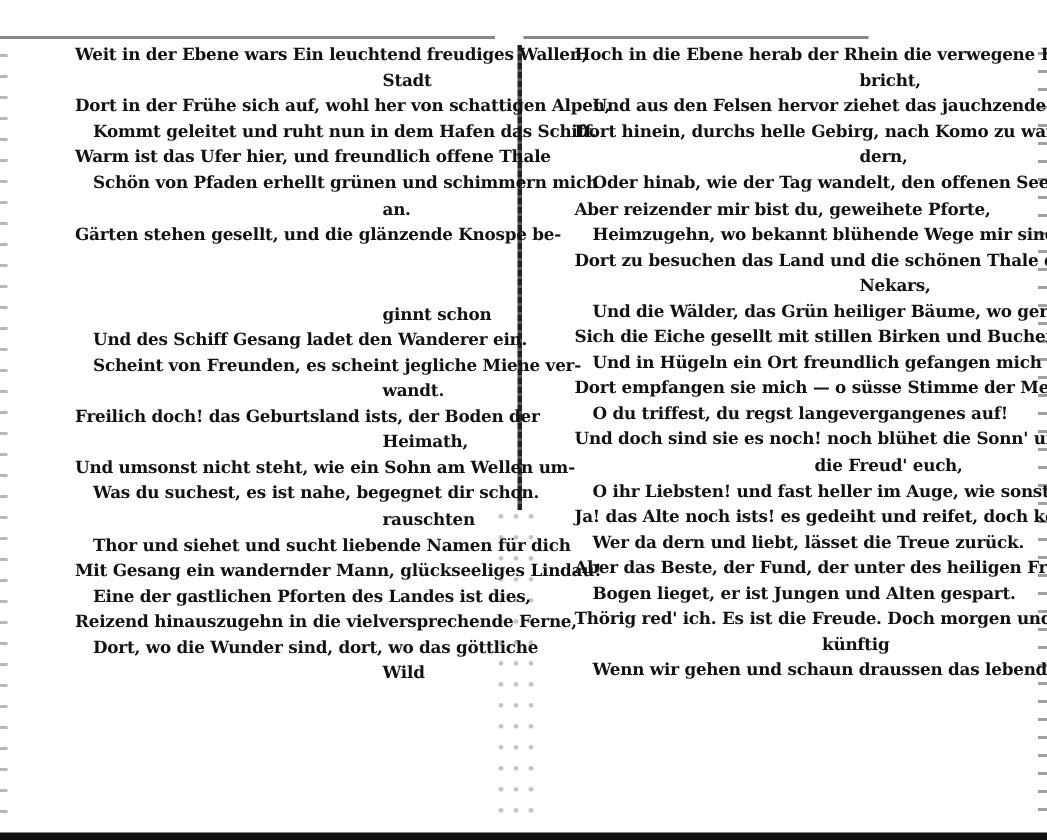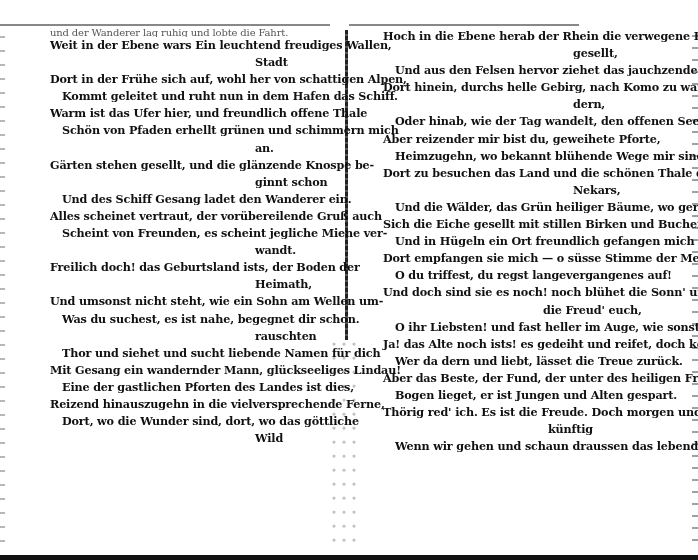--- a/index.html
+++ b/index.html
@@ -31,49 +31,47 @@
 
 <div class="spread">
   <div class="top-rule" style="left:0;width:330px;"></div>
   <div class="top-rule" style="left:349px;width:230px;"></div>
   <div class="left-edge"></div>
   <div class="right-edge"></div>
   <div class="gutter-line"></div>
   <div class="gutter-dust"></div>
 
   <div class="page left" id="left-page">
-      <span class="line cut">und der Wanderer lag ruhig und lobte die Fahrt.</span>
       <span class="line">Weit in der Ebene wars Ein leuchtend freudiges Wallen,</span>
       <span class="line turnover" style="padding-left: 205px;">Stadt</span>
       <span class="line">Dort in der Frühe sich auf, wohl her von schattigen Alpen,</span>
       <span class="line indent">Kommt geleitet und ruht nun in dem Hafen das Schiff.</span>
       <span class="line">Warm ist das Ufer hier, und freundlich offene Thale</span>
       <span class="line indent">Schön von Pfaden erhellt grünen und schimmern mich</span>
       <span class="line turnover" style="padding-left: 205px;">an.</span>
       <span class="line">Gärten stehen gesellt, und die glänzende Knospe be-</span>
-      <span class="line turnover" style="padding-left: 205px;">ginnt schon</span>
+      <span class="line turnover" style="padding-left: 205px; margin-top: 36px;">ginnt schon</span>
       <span class="line indent">Und des Schiff Gesang ladet den Wanderer ein.</span>
-      <span class="line">Alles scheinet vertraut, der vorübereilende Gruß auch</span>
       <span class="line indent">Scheint von Freunden, es scheint jegliche Miene ver-</span>
       <span class="line turnover" style="padding-left: 205px;">wandt.</span>
       <span class="line">Freilich doch! das Geburtsland ists, der Boden der</span>
       <span class="line turnover" style="padding-left: 205px;">Heimath,</span>
       <span class="line">Und umsonst nicht steht, wie ein Sohn am Wellen um-</span>
       <span class="line indent">Was du suchest, es ist nahe, begegnet dir schon.</span>
       <span class="line turnover" style="padding-left: 205px;">rauschten</span>
       <span class="line indent">Thor und siehet und sucht liebende Namen für dich</span>
       <span class="line">Mit Gesang ein wandernder Mann, glückseeliges Lindau!</span>
       <span class="line indent">Eine der gastlichen Pforten des Landes ist dies,</span>
       <span class="line">Reizend hinauszugehn in die vielversprechende Ferne,</span>
       <span class="line indent">Dort, wo die Wunder sind, dort, wo das göttliche</span>
       <span class="line turnover" style="padding-left: 205px;">Wild</span>
     </div>
   <div class="page right" id="right-page">
       <span class="line">Hoch in die Ebene herab der Rhein die verwegene Bahn</span>
-      <span class="line turnover" style="padding-left: 190px;">gesellt,</span>
+      <span class="line turnover" style="padding-left: 190px;">bricht,</span>
       <span class="line indent">Und aus den Felsen hervor ziehet das jauchzende Thal,</span>
       <span class="line">Dort hinein, durchs helle Gebirg, nach Komo zu wan-</span>
       <span class="line turnover" style="padding-left: 190px;">dern,</span>
       <span class="line indent">Oder hinab, wie der Tag wandelt, den offenen See;</span>
       <span class="line">Aber reizender mir bist du, geweihete Pforte,</span>
       <span class="line indent">Heimzugehn, wo bekannt blühende Wege mir sind,</span>
       <span class="line">Dort zu besuchen das Land und die schönen Thale des</span>
       <span class="line turnover" style="padding-left: 190px;">Nekars,</span>
       <span class="line indent">Und die Wälder, das Grün heiliger Bäume, wo gern</span>
       <span class="line">Sich die Eiche gesellt mit stillen Birken und Buchen</span>

